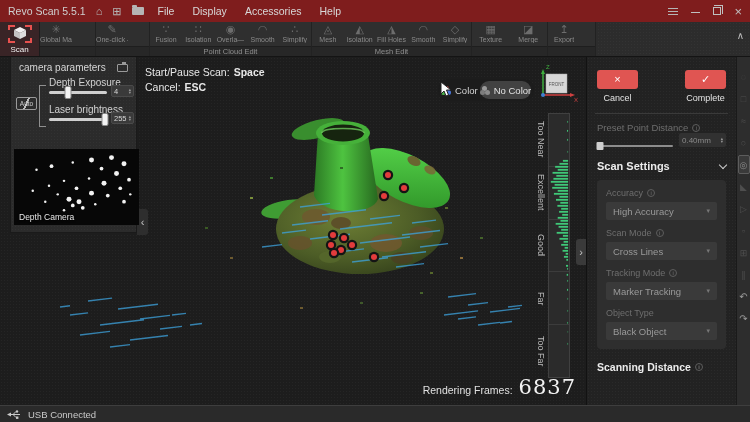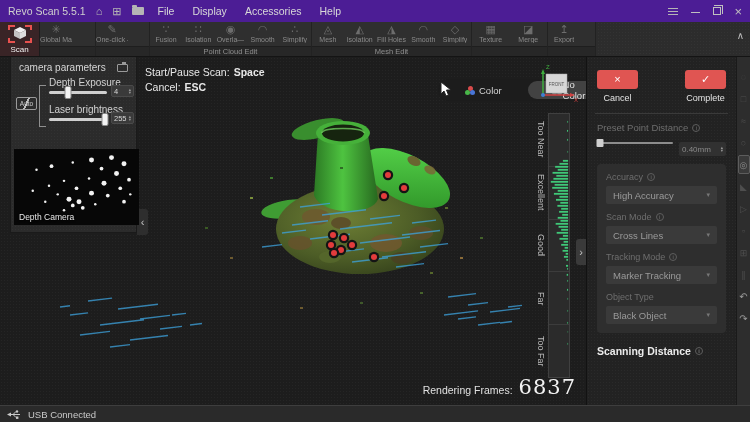--- a/index.html
+++ b/index.html
@@ -2,21 +2,21 @@
 <html><head>
 <meta charset="utf-8">
 <style>
   *{box-sizing:border-box;margin:0;padding:0}
   html,body{background:#0d0d0d}
   body{font-family:"Liberation Sans",sans-serif;-webkit-font-smoothing:antialiased}
   .app{width:750px;height:422px;position:relative;background:#1f1f1f;overflow:hidden;color:#ddd}
   .dots{background-image:radial-gradient(rgba(255,255,255,.035) 1px,transparent 1px);background-size:3px 3px}
 
   
-  .titlebar{height:22px;background:#4c1d95;display:flex;align-items:center;padding:0 8px;position:relative;font-size:10.5px;color:#cfcfcf}
+  .titlebar{height:22px;background:#7f1d1d;display:flex;align-items:center;padding:0 8px;position:relative;font-size:10.5px;color:#cfcfcf}
   .tb-left{display:flex;align-items:center;gap:10px}
   .app-title{white-space:nowrap}
   .tb-ico{color:#b5b5b5;font-size:11px;line-height:1;cursor:default}
   .folder-ico{width:12px;height:8px;background:#b5b5b5;border-radius:1px;position:relative;display:inline-block}
   .folder-ico::before{content:"";position:absolute;top:-2px;left:0;width:5px;height:2px;background:#b5b5b5;border-radius:1px 1px 0 0}
   .menus{display:flex;gap:18px;margin-left:14px;color:#d8d8d8}
   .menus span{cursor:default}
   .proj-title{position:absolute;left:50%;transform:translateX(-50%);color:#c9c9c9}
   .tb-right{margin-left:auto;display:flex;align-items:center;gap:13px}
   .hamburger{display:flex;flex-direction:column;gap:2px}
@@ -41,21 +41,21 @@
   
   .main{height:348px;display:flex}
   .viewport{flex:1;position:relative;background-color:#1d1d1d;overflow:hidden}
   .scene-svg{position:absolute;inset:0;width:100%;height:100%}
 
   .hints{position:absolute;left:145px;top:8px;font-size:10.5px;color:#e8e8e8;line-height:15px}
   .hints b{font-weight:bold;margin-left:4px}
 
   
   .ctoggle{position:absolute;left:438px;top:22px;height:22px;background:#1c1c1c;border-radius:12px;display:flex;align-items:center;padding:2px 3px;gap:2px;font-size:9.5px}
-  .cseg{display:flex;align-items:center;gap:4px;padding:0 24px;height:18px;border-radius:10px;color:#d5d5d5;cursor:pointer}
+  .cseg{display:flex;align-items:center;gap:4px;padding:0 0;height:18px;border-radius:10px;color:#d5d5d5;cursor:pointer}
   .cseg.sel{background:#424242;color:#e2e2e2}
   .tri-ico{position:relative;width:10px;height:9px;display:inline-block}
   .tri-ico i{position:absolute;width:5px;height:5px;border-radius:50%}
   .tri-color i:nth-child(1){background:#d84b4b;left:2.5px;top:0}
   .tri-color i:nth-child(2){background:#49b649;left:0;top:4px}
   .tri-color i:nth-child(3){background:#4976d8;left:5px;top:4px}
   .tri-gray i:nth-child(1){background:#9a9a9a;left:2.5px;top:0}
   .tri-gray i:nth-child(2){background:#7d7d7d;left:0;top:4px}
   .tri-gray i:nth-child(3){background:#8c8c8c;left:5px;top:4px}
   .cursor-svg{position:absolute;left:440px;top:24px;z-index:5;pointer-events:none}
@@ -109,21 +109,21 @@
   .act{width:41px}
   .act-btn{width:41px;height:19px;background:#e05552;border-radius:3px;display:flex;align-items:center;justify-content:center;color:#fff;cursor:pointer}
   .act-btn .x{font-size:11px;line-height:1}
   .pause-ic{display:flex;gap:2px}
   .pause-ic i{display:block;width:2px;height:8px;background:#fff}
   .act-lab{font-size:9px;color:#e3e3e3;text-align:center;margin-top:4px}
   .hr{height:1px;background:#3a3a3a;margin:10px -2px 0}
   .preset-lab{margin-top:8px;font-size:9.5px;color:#6e6e6e;display:flex;align-items:center;gap:4px}
   .info-ic{width:8px;height:8px;border:1px solid #5d5d5d;border-radius:50%;font-size:5.5px;color:#777;display:inline-flex;align-items:center;justify-content:center;font-style:normal}
   .info-ic::before{content:"i"}
-  .preset-row{display:flex;align-items:flex-start;gap:6px;margin-top:9px}
+  .preset-row{display:flex;align-items:flex-end;gap:6px;}
   .preset-track{position:relative;flex:1;height:2px;background:#8c8c8c;border-radius:1px}
   .preset-handle{position:absolute;top:-3px;width:7px;height:8px;background:#cfcfcf;border-radius:1px;transform:translateX(-50%);cursor:pointer}
   .preset-val{width:47px;height:14px;background:#313131;border-radius:2px;font-size:8px;color:#8a8a8a;display:flex;align-items:center;justify-content:space-between;padding:0 3px}
   .ss-head{display:flex;align-items:center;justify-content:space-between;margin-top:13px}
   .ss-title{font-size:11px;color:#ececec;font-weight:bold}
   .chev-down{width:6px;height:6px;border-right:1.5px solid #cfcfcf;border-bottom:1.5px solid #cfcfcf;transform:rotate(45deg);margin-top:-3px}
   .ss-box{background:#2e2e2e;border-radius:4px;margin-top:8px;padding:8px 9px 9px}
   .fld{margin-bottom:8px}
   .fld:last-child{margin-bottom:0}
   .fld-lab{font-size:9px;color:#6e6e6e;display:flex;align-items:center;gap:4px;margin-bottom:4px}
@@ -605,20 +605,24 @@
             <span class="preset-handle" id="preset-handle" style="left: 4%;"></span>
           </div>
         <div class="preset-val">
           <span>0.40mm</span>
             <span class="spin">
               <span>▴</span>
               <span>▾</span>
             </span>
         </div>
       </div>
+      <div class="ss-head">
+        <span class="ss-title">Scan Settings</span>
+        <span class="chev-down"></span>
+      </div>
       <div class="ss-box">
         <div class="fld">
           <div class="fld-lab">
               <span>Accuracy</span>
               <i class="info-ic"></i>
             </div>
           <div class="fld-sel">
               <span>High Accuracy</span>
               <span class="car">▾</span>
             </div>

